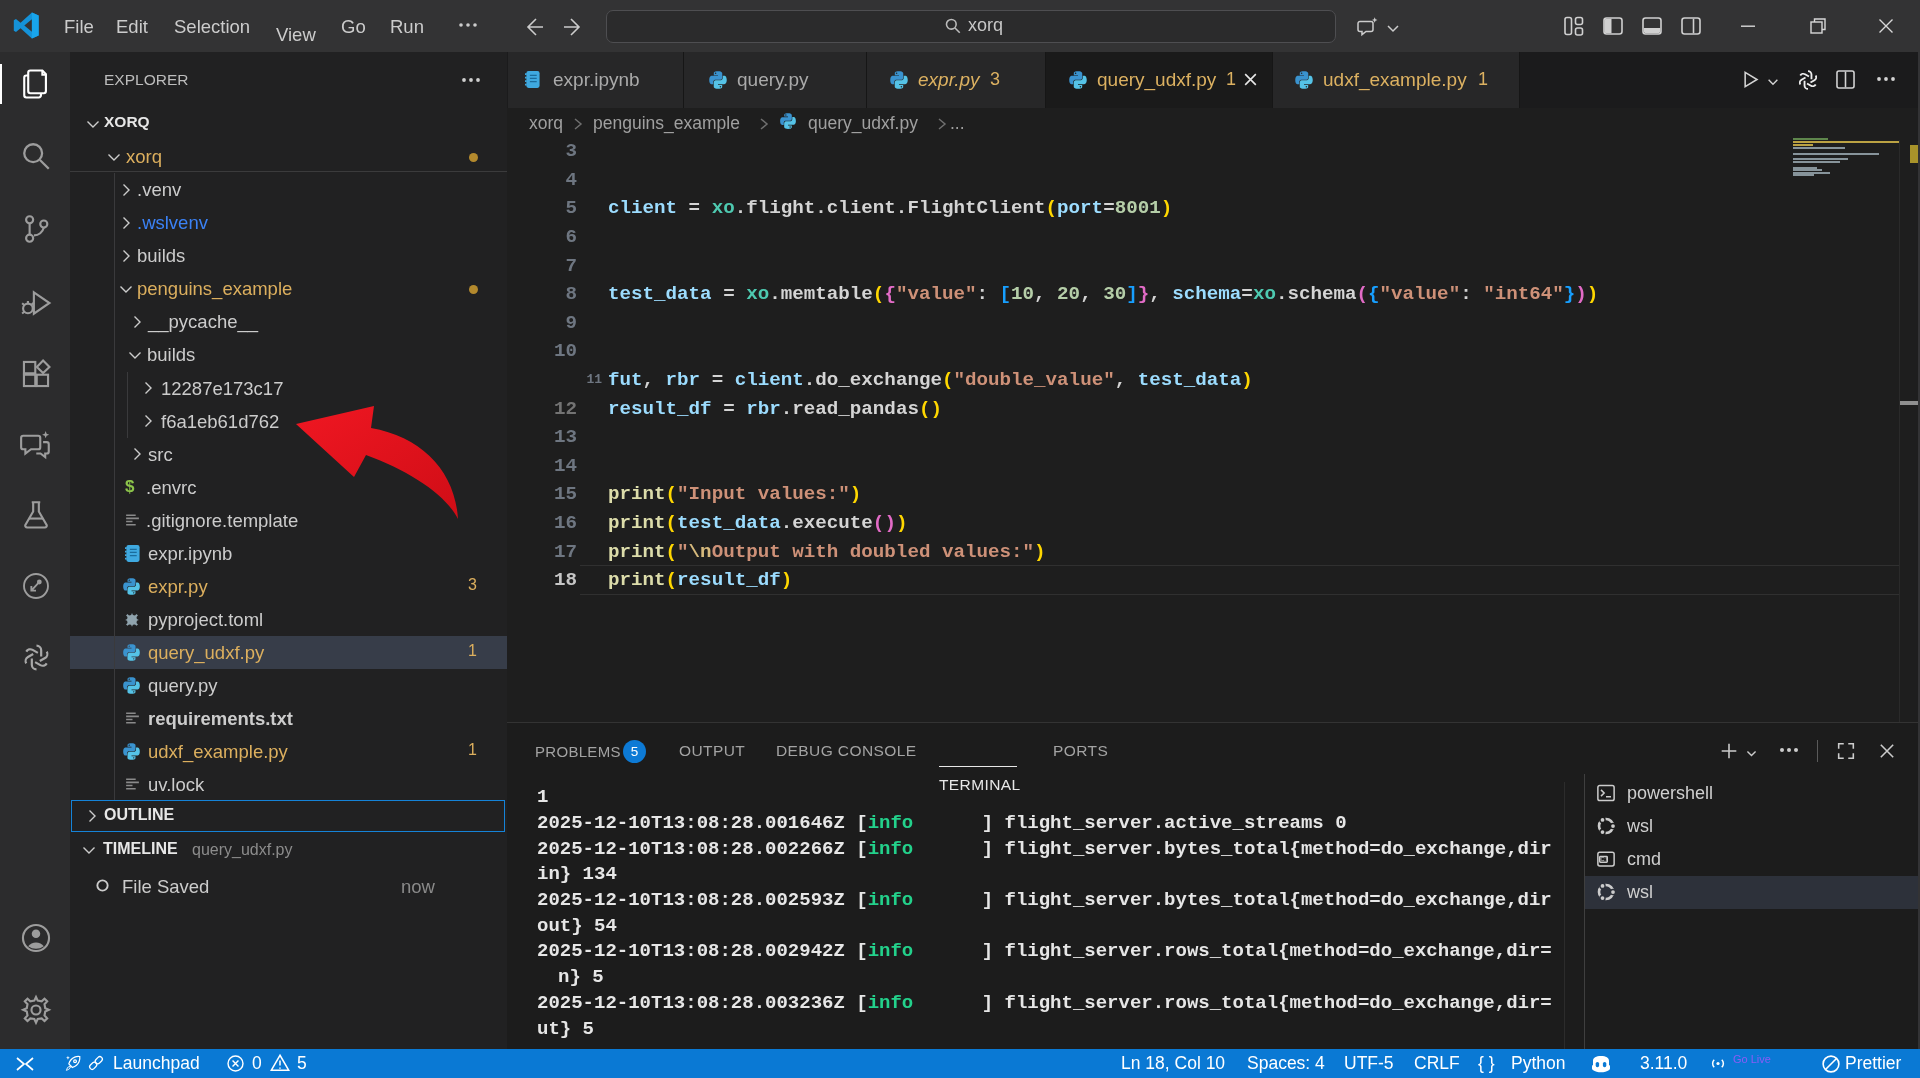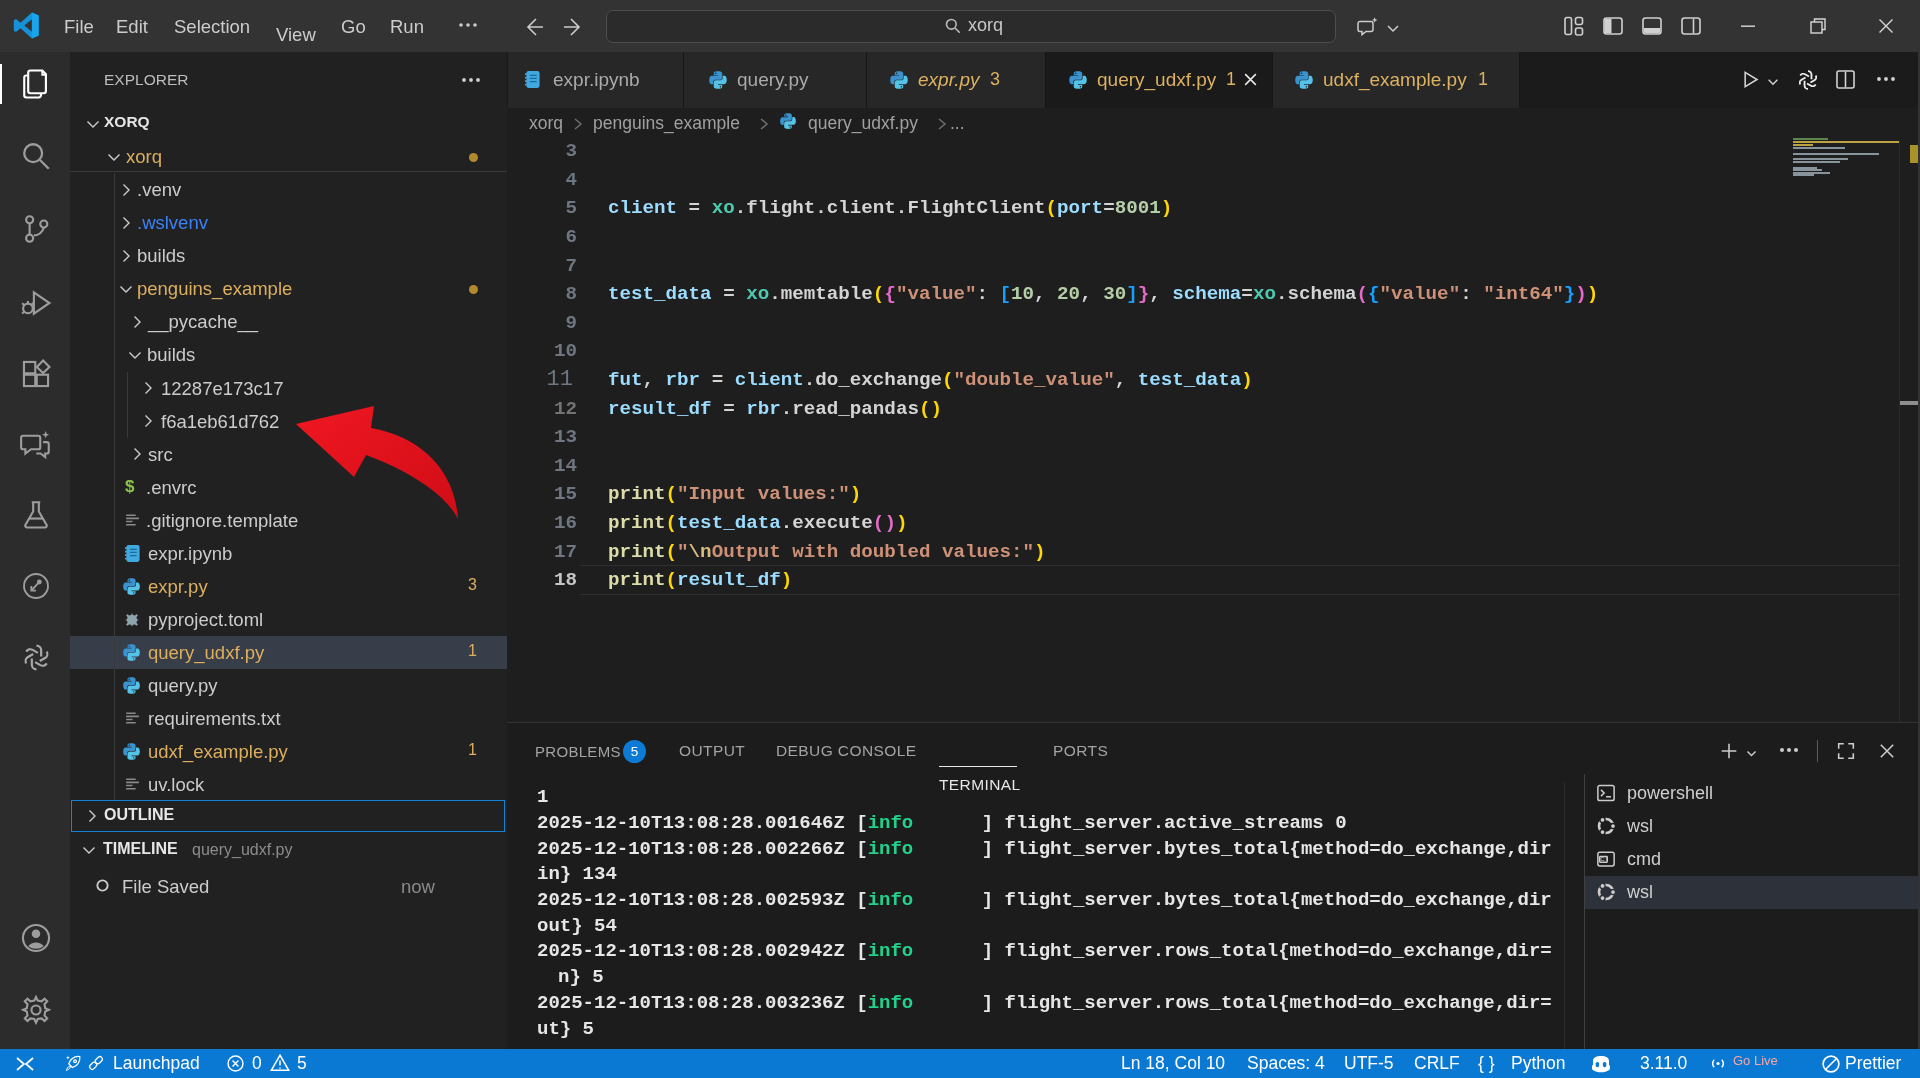--- a/index.html
+++ b/index.html
@@ -258,21 +258,21 @@
       <div class="abs" style="left:468px;top:642.12px;font-size:16px;color:#DCAF5E;">1</div>
       <svg class="abs" style="left:122px;top:676.19px" width="19" height="19" viewBox="0 0 32 32">
   <path fill="#3a93cf" d="M15.9 2c-7 0-6.6 3-6.6 3v3.2h6.7v1H6.6S2 8.7 2 15.9c0 7.2 4 7 4 7h2.4v-3.4s-.1-4 3.9-4h6.7s3.8.1 3.8-3.7V5.6S23.4 2 15.9 2zm-3.7 2.1a1.2 1.2 0 1 1 0 2.4 1.2 1.2 0 0 1 0-2.4z"></path>
   <path fill="#55c3e7" d="M16.1 30c7 0 6.6-3 6.6-3v-3.2H16v-1h9.4s4.6.5 4.6-6.7c0-7.2-4-7-4-7h-2.4v3.4s.1 4-3.9 4H13s-3.8-.1-3.8 3.7v6.2S8.6 30 16.1 30zm3.7-2.1a1.2 1.2 0 1 1 0-2.4 1.2 1.2 0 0 1 0 2.4z"></path>
   </svg>
       <div class="abs" style="left:148px;top:675.19px;font-size:18.5px;font-weight:normal;color:#cccccc;">query.py</div>
       <svg class="abs" style="left:124px;top:710.26px" width="17" height="17" viewBox="0 0 16 16" stroke="#8a8a8a" stroke-width="1.5">
     <path d="M2 3.5 h8 M2 6.5 h12 M2 9.5 h7 M2 12.5 h10" opacity="0"></path>
     <path d="M2 3 h9 M2 6 h12 M2 9 h6 M2 12 h9"></path>
   </svg>
-      <div class="abs" style="left:148px;top:708.26px;font-size:18.5px;font-weight:normal;color:#cccccc;">requirements.txt</div>
+      <div class="abs" style="left:148px;top:708.26px;font-size:18.5px;font-weight:bold;color:#cccccc;">requirements.txt</div>
       <svg class="abs" style="left:122px;top:742.33px" width="19" height="19" viewBox="0 0 32 32">
   <path fill="#3a93cf" d="M15.9 2c-7 0-6.6 3-6.6 3v3.2h6.7v1H6.6S2 8.7 2 15.9c0 7.2 4 7 4 7h2.4v-3.4s-.1-4 3.9-4h6.7s3.8.1 3.8-3.7V5.6S23.4 2 15.9 2zm-3.7 2.1a1.2 1.2 0 1 1 0 2.4 1.2 1.2 0 0 1 0-2.4z"></path>
   <path fill="#55c3e7" d="M16.1 30c7 0 6.6-3 6.6-3v-3.2H16v-1h9.4s4.6.5 4.6-6.7c0-7.2-4-7-4-7h-2.4v3.4s.1 4-3.9 4H13s-3.8-.1-3.8 3.7v6.2S8.6 30 16.1 30zm3.7-2.1a1.2 1.2 0 1 1 0-2.4 1.2 1.2 0 0 1 0 2.4z"></path>
   </svg>
       <div class="abs" style="left:148px;top:741.33px;font-size:18.5px;font-weight:normal;color:#DCAF5E;">udxf_example.py</div>
       <div class="abs" style="left:468px;top:741.33px;font-size:16px;color:#DCAF5E;">1</div>
       <svg class="abs" style="left:124px;top:776.4px" width="17" height="17" viewBox="0 0 16 16" stroke="#8a8a8a" stroke-width="1.5">
     <path d="M2 3.5 h8 M2 6.5 h12 M2 9.5 h7 M2 12.5 h10" opacity="0"></path>
     <path d="M2 3 h9 M2 6 h12 M2 9 h6 M2 12 h9"></path>
   </svg>
@@ -408,21 +408,21 @@
       <div class="abs mono" style="left:507px;top:137.2px;width:70px;height:28.6px;line-height:28.6px;font-size:19.2px;font-weight:bold;color:#6e7681;text-align:right;">3</div>
       <div class="abs mono" style="left:507px;top:165.79999999999998px;width:70px;height:28.6px;line-height:28.6px;font-size:19.2px;font-weight:bold;color:#6e7681;text-align:right;">4</div>
       <div class="abs mono" style="left:507px;top:194.39999999999998px;width:70px;height:28.6px;line-height:28.6px;font-size:19.2px;font-weight:bold;color:#6e7681;text-align:right;">5</div>
       <div class="abs mono" style="left:608px;top:194.39999999999998px;height:28.6px;line-height:28.6px;font-size:19.2px;font-weight:bold;"><span style="color:#9CDCFE">client</span><span style="color:#d4d4d4">&nbsp;=&nbsp;</span><span style="color:#4EC9B0">xo</span><span style="color:#d4d4d4">.flight.client.FlightClient</span><span style="color:#FFD700">(</span><span style="color:#9CDCFE">port</span><span style="color:#d4d4d4">=</span><span style="color:#B5CEA8">8001</span><span style="color:#FFD700">)</span></div>
       <div class="abs mono" style="left:507px;top:223px;width:70px;height:28.6px;line-height:28.6px;font-size:19.2px;font-weight:bold;color:#6e7681;text-align:right;">6</div>
       <div class="abs mono" style="left:507px;top:251.6px;width:70px;height:28.6px;line-height:28.6px;font-size:19.2px;font-weight:bold;color:#6e7681;text-align:right;">7</div>
       <div class="abs mono" style="left:507px;top:280.2px;width:70px;height:28.6px;line-height:28.6px;font-size:19.2px;font-weight:bold;color:#6e7681;text-align:right;">8</div>
       <div class="abs mono" style="left:608px;top:280.2px;height:28.6px;line-height:28.6px;font-size:19.2px;font-weight:bold;"><span style="color:#9CDCFE">test_data</span><span style="color:#d4d4d4">&nbsp;=&nbsp;</span><span style="color:#4EC9B0">xo</span><span style="color:#d4d4d4">.memtable</span><span style="color:#FFD700">(</span><span style="color:#e26bc6">{</span><span style="color:#CE9178">"value"</span><span style="color:#d4d4d4">:&nbsp;</span><span style="color:#179FFF">[</span><span style="color:#B5CEA8">10</span><span style="color:#d4d4d4">,&nbsp;</span><span style="color:#B5CEA8">20</span><span style="color:#d4d4d4">,&nbsp;</span><span style="color:#B5CEA8">30</span><span style="color:#179FFF">]</span><span style="color:#e26bc6">}</span><span style="color:#d4d4d4">,&nbsp;</span><span style="color:#9CDCFE">schema</span><span style="color:#d4d4d4">=</span><span style="color:#4EC9B0">xo</span><span style="color:#d4d4d4">.schema</span><span style="color:#e26bc6">(</span><span style="color:#179FFF">{</span><span style="color:#CE9178">"value"</span><span style="color:#d4d4d4">:&nbsp;</span><span style="color:#CE9178">"int64"</span><span style="color:#179FFF">}</span><span style="color:#e26bc6">)</span><span style="color:#FFD700">)</span></div>
       <div class="abs mono" style="left:507px;top:308.8px;width:70px;height:28.6px;line-height:28.6px;font-size:19.2px;font-weight:bold;color:#6e7681;text-align:right;">9</div>
       <div class="abs mono" style="left:507px;top:337.4px;width:70px;height:28.6px;line-height:28.6px;font-size:19.2px;font-weight:bold;color:#6e7681;text-align:right;">10</div>
-      <div class="abs mono" style="left:503px;top:366px;width:70px;height:28.6px;line-height:28.6px;font-size:22px;font-weight:normal;color:#6e7681;text-align:right;">11</div>
+      <div class="abs mono" style="left:532px;top:366px;width:70px;height:28.6px;line-height:28.6px;font-size:13px;font-weight:bold;color:#6e7681;text-align:right;">11</div>
       <div class="abs mono" style="left:608px;top:366px;height:28.6px;line-height:28.6px;font-size:19.2px;font-weight:bold;"><span style="color:#9CDCFE">fut</span><span style="color:#d4d4d4">,&nbsp;</span><span style="color:#9CDCFE">rbr</span><span style="color:#d4d4d4">&nbsp;=&nbsp;</span><span style="color:#9CDCFE">client</span><span style="color:#d4d4d4">.do_exchange</span><span style="color:#FFD700">(</span><span style="color:#CE9178">"double_value"</span><span style="color:#d4d4d4">,&nbsp;</span><span style="color:#9CDCFE">test_data</span><span style="color:#FFD700">)</span></div>
       <div class="abs mono" style="left:507px;top:394.6px;width:70px;height:28.6px;line-height:28.6px;font-size:19.2px;font-weight:bold;color:#737373;text-align:right;">12</div>
       <div class="abs mono" style="left:608px;top:394.6px;height:28.6px;line-height:28.6px;font-size:19.2px;font-weight:bold;"><span style="color:#9CDCFE">result_df</span><span style="color:#d4d4d4">&nbsp;=&nbsp;</span><span style="color:#9CDCFE">rbr</span><span style="color:#d4d4d4">.read_pandas</span><span style="color:#FFD700">(</span><span style="color:#FFD700">)</span></div>
       <div class="abs mono" style="left:507px;top:423.2px;width:70px;height:28.6px;line-height:28.6px;font-size:19.2px;font-weight:bold;color:#6e7681;text-align:right;">13</div>
       <div class="abs mono" style="left:507px;top:451.8px;width:70px;height:28.6px;line-height:28.6px;font-size:19.2px;font-weight:bold;color:#6e7681;text-align:right;">14</div>
       <div class="abs mono" style="left:507px;top:480.40000000000003px;width:70px;height:28.6px;line-height:28.6px;font-size:19.2px;font-weight:bold;color:#6e7681;text-align:right;">15</div>
       <div class="abs mono" style="left:608px;top:480.40000000000003px;height:28.6px;line-height:28.6px;font-size:19.2px;font-weight:bold;"><span style="color:#DCDCAA">print</span><span style="color:#FFD700">(</span><span style="color:#CE9178">"Input&nbsp;values:"</span><span style="color:#FFD700">)</span></div>
       <div class="abs mono" style="left:507px;top:509px;width:70px;height:28.6px;line-height:28.6px;font-size:19.2px;font-weight:bold;color:#6e7681;text-align:right;">16</div>
       <div class="abs mono" style="left:608px;top:509px;height:28.6px;line-height:28.6px;font-size:19.2px;font-weight:bold;"><span style="color:#DCDCAA">print</span><span style="color:#FFD700">(</span><span style="color:#9CDCFE">test_data</span><span style="color:#d4d4d4">.execute</span><span style="color:#e26bc6">(</span><span style="color:#e26bc6">)</span><span style="color:#FFD700">)</span></div>
       <div class="abs mono" style="left:507px;top:537.6px;width:70px;height:28.6px;line-height:28.6px;font-size:19.2px;font-weight:bold;color:#6e7681;text-align:right;">17</div>
@@ -567,21 +567,21 @@
   <path d="M4 8 C4 4.5 7 3 12 3 S20 4.5 20 8 V12 C20 12 21 12.3 21 13.5 V15.5 C21 16 20.7 16.5 20.2 16.9 C18 18.5 15 19.3 12 19.3 S6 18.5 3.8 16.9 C3.3 16.5 3 16 3 15.5 V13.5 C3 12.3 4 12 4 12 Z"></path>
   <rect x="6.7" y="9" width="3.4" height="5.2" rx="1.6" fill="#0a79d4"></rect>
   <rect x="13.9" y="9" width="3.4" height="5.2" rx="1.6" fill="#0a79d4"></rect>
 </svg>
       <div class="abs" style="left:1640px;top:1053px;font-size:17.5px;color:#ffffff;">3.11.0</div>
       <svg class="abs" style="left:1707px;top:1054px" width="22" height="19" viewBox="0 0 22 19" fill="none" stroke="#ffffff" stroke-width="1.5">
   <circle cx="11" cy="9.5" r="1.6" fill="#ffffff" stroke="none"></circle>
   <path d="M7.2 13.3 a5.4 5.4 0 0 1 0 -7.6 M14.8 5.7 a5.4 5.4 0 0 1 0 7.6"></path>
   <path d="M4.4 16 a9.3 9.3 0 0 1 0 -13" opacity="0"></path>
 </svg>
-      <div class="abs" style="left:1733px;top:1053px;font-size:13px;color:#fca5a5;">Go Live</div>
+      <div class="abs" style="left:1733px;top:1053px;font-size:11px;color:#8b5cf6;">Go Live</div>
       <svg class="abs" style="left:1821px;top:1054px" width="20" height="20" viewBox="0 0 16 16" fill="none" stroke="#ffffff" stroke-width="1.3">
         <circle cx="8" cy="8" r="6.3"></circle>
         <path d="M3.6 12.4 L12.4 3.6"></path>
       </svg>
       <div class="abs" style="left:1845px;top:1053px;font-size:17.5px;color:#ffffff;">Prettier</div>
     </div>
 
 </div>
 
 </body></html>

